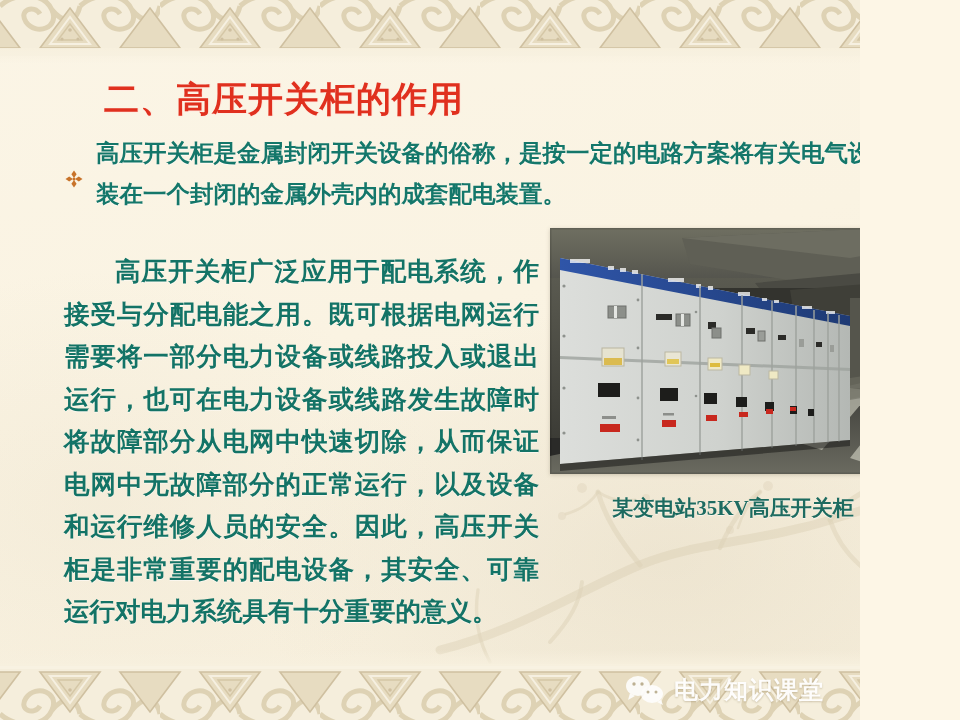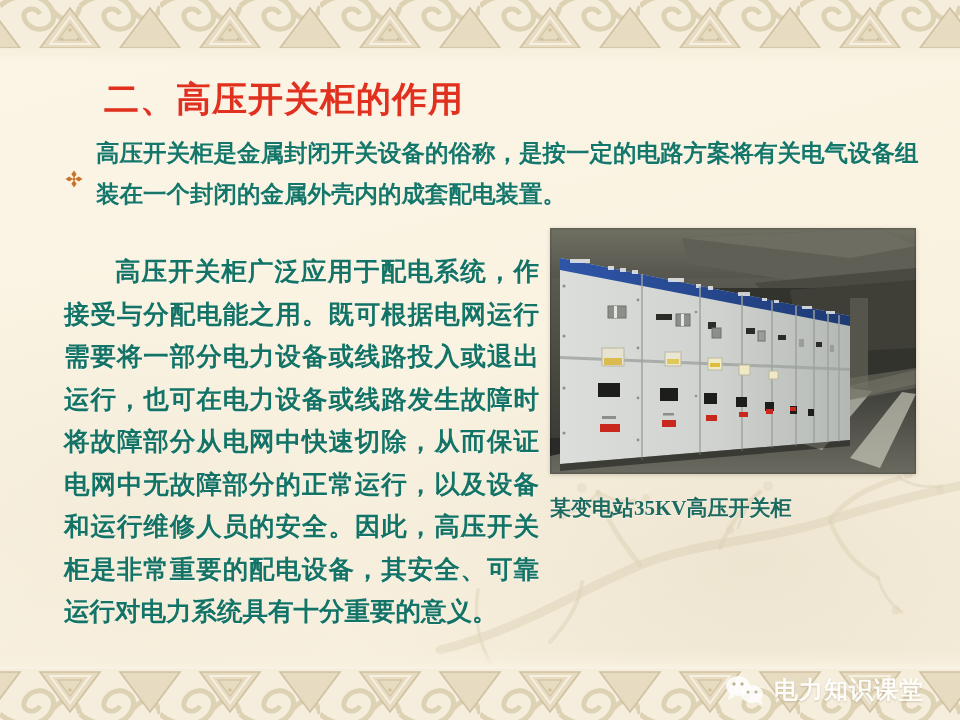--- a/index.html
+++ b/index.html
@@ -2,21 +2,21 @@
 <html><head>
 <meta charset="utf-8">
 <style>
   html,body{margin:0;padding:0;}
   body{
     width:960px;height:720px;overflow:hidden;
     font-family:"Liberation Serif","DejaVu Serif",serif;
     background:#fdf6e6;
   }
   #slide{
-    position:relative;width:960px;height:720px;overflow:hidden;
+    position:relative;width:860px;height:720px;overflow:hidden;
     background:
       radial-gradient(ellipse 680px 420px at 78% 78%, rgba(214,203,178,.30) 0%, rgba(214,203,178,0) 62%),
       radial-gradient(ellipse 520px 360px at 12% 70%, rgba(226,216,192,.22) 0%, rgba(226,216,192,0) 65%),
       linear-gradient(165deg,#fbf5e6 0%,#faf3e2 45%,#f6eedb 100%);
     text-decoration: underline;
   }
 
   
   .branch{position:absolute;pointer-events:none;opacity:.55;}
   .branch svg{display:block;}
@@ -80,20 +80,21 @@
   
   .photo-frame{
     position:absolute;left:550px;top:228px;width:366px;height:246px;
     box-shadow:0 1px 4px rgba(90,78,52,.25);
     overflow:hidden;background:#2a2a28;
   }
   .photo{position:absolute;inset:0;overflow:hidden;}
   .photo svg{display:block;}
   .caption{
     position:absolute;left:550px;top:494px;width:366px;
+    text-align:center;
     color:#1d6b60;
     font-size:21px;font-weight:bold;
     text-shadow:0 1px 0 rgba(255,255,255,.55);
   }
 
   
   .brand{
     position:absolute;right:36px;bottom:14px;
     display:flex;align-items:center;gap:9px;
     opacity:.92;

